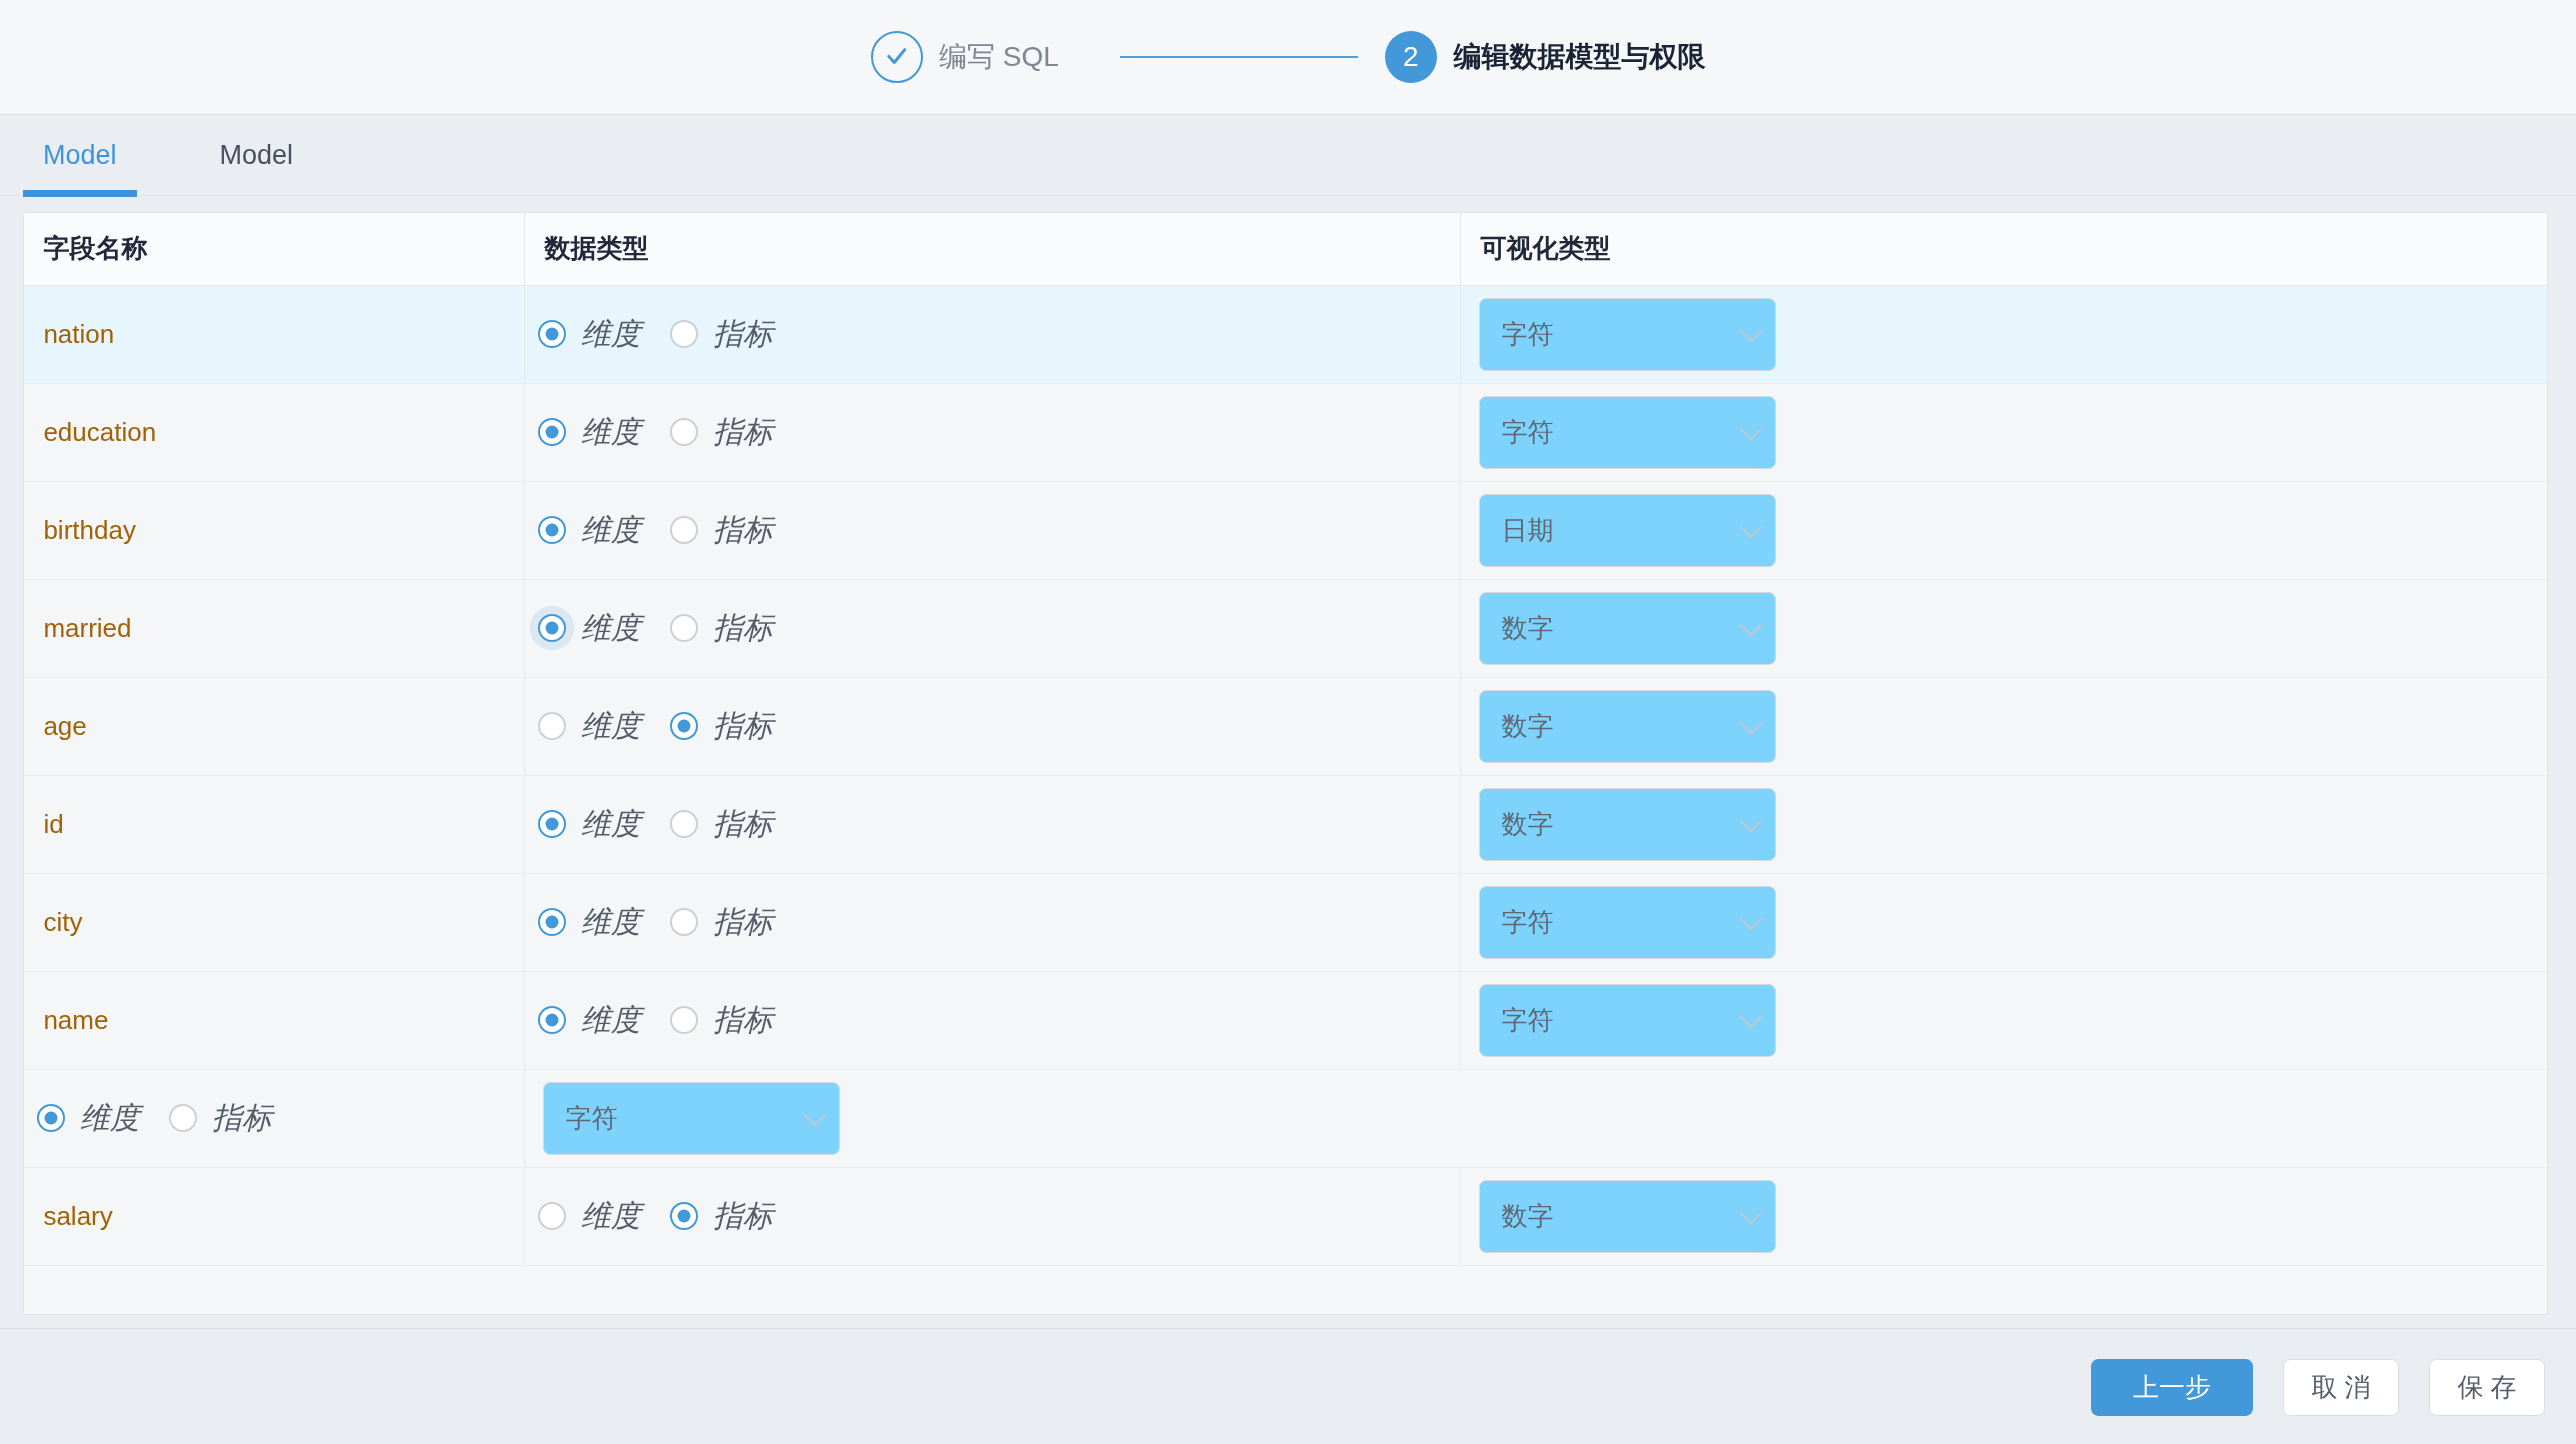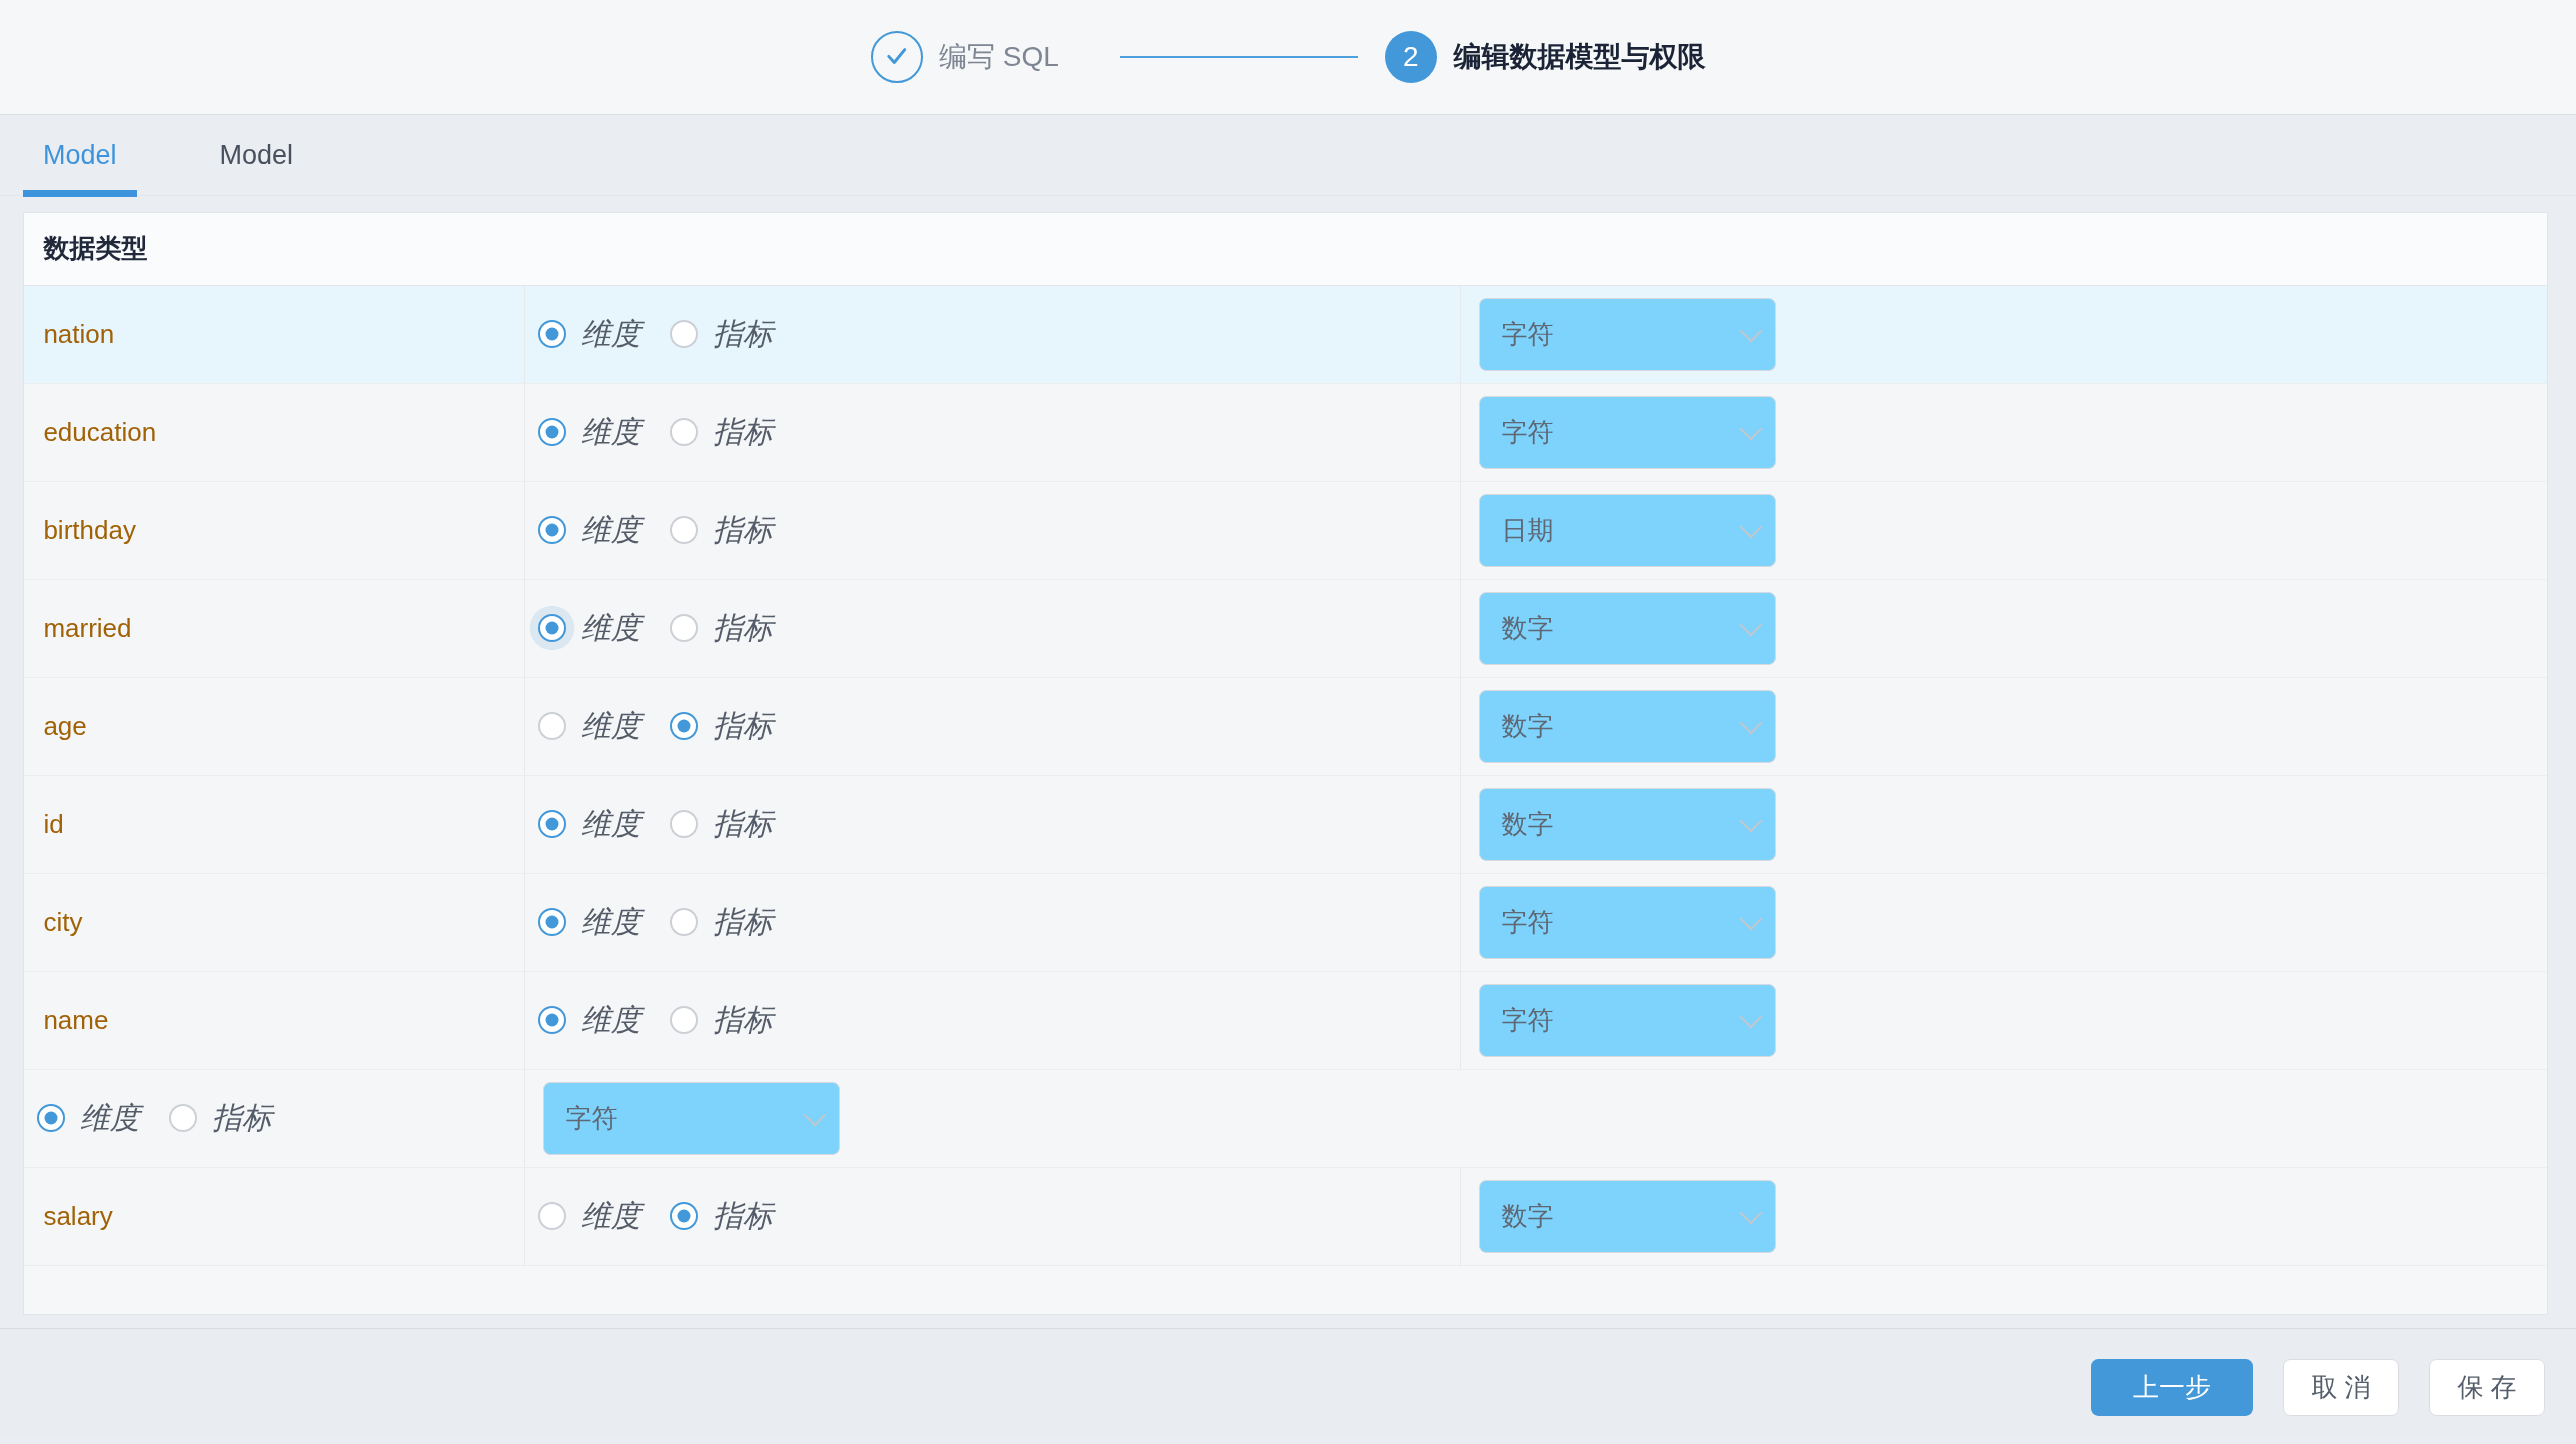--- a/index.html
+++ b/index.html
@@ -141,21 +141,23 @@
 </div>
 
 <div class="tabstrip">
   <div class="tab active">Model</div>
   <div class="tab">Model</div>
 </div>
 
 <div class="content">
   <div class="table-box">
     <div class="thead">
+      <div class="th">字段名称</div>
       <div class="th">数据类型</div>
+      <div class="th">可视化类型</div>
     </div>
     <div>
         <div class="row highlight">
     <div class="cell cell-field">nation</div>
     <div class="cell cell-type">
       <span class="radio-option">
         <span class="radio checked"></span>
         <span class="radio-label">维度</span>
       </span>
       <span class="radio-option">

